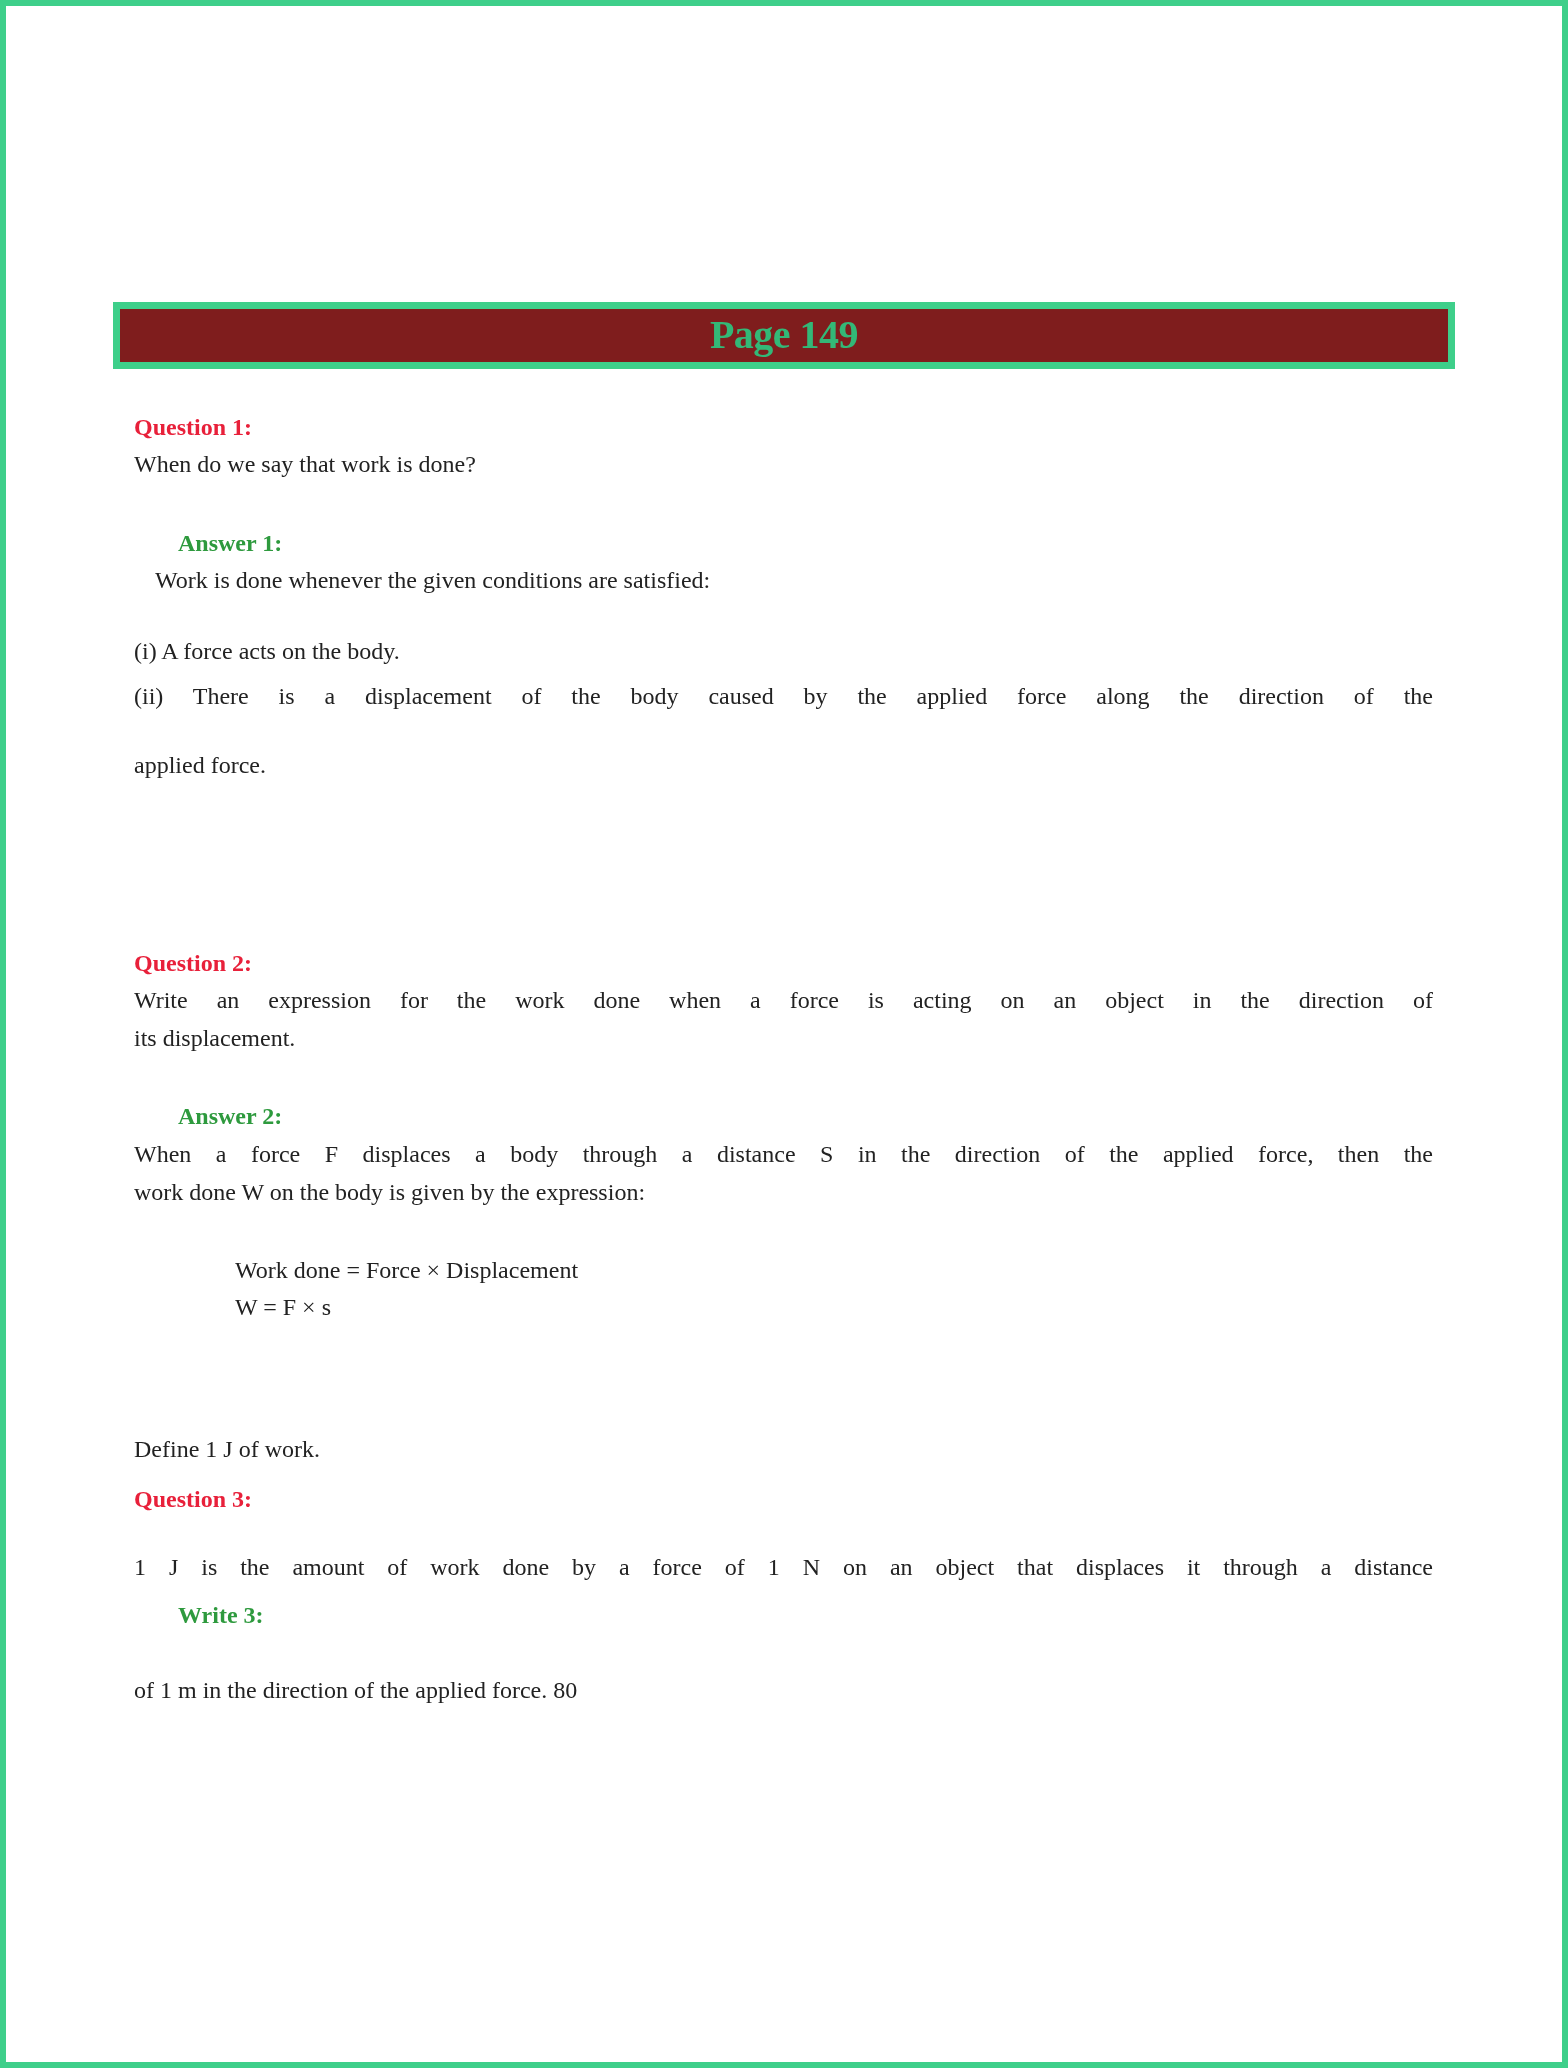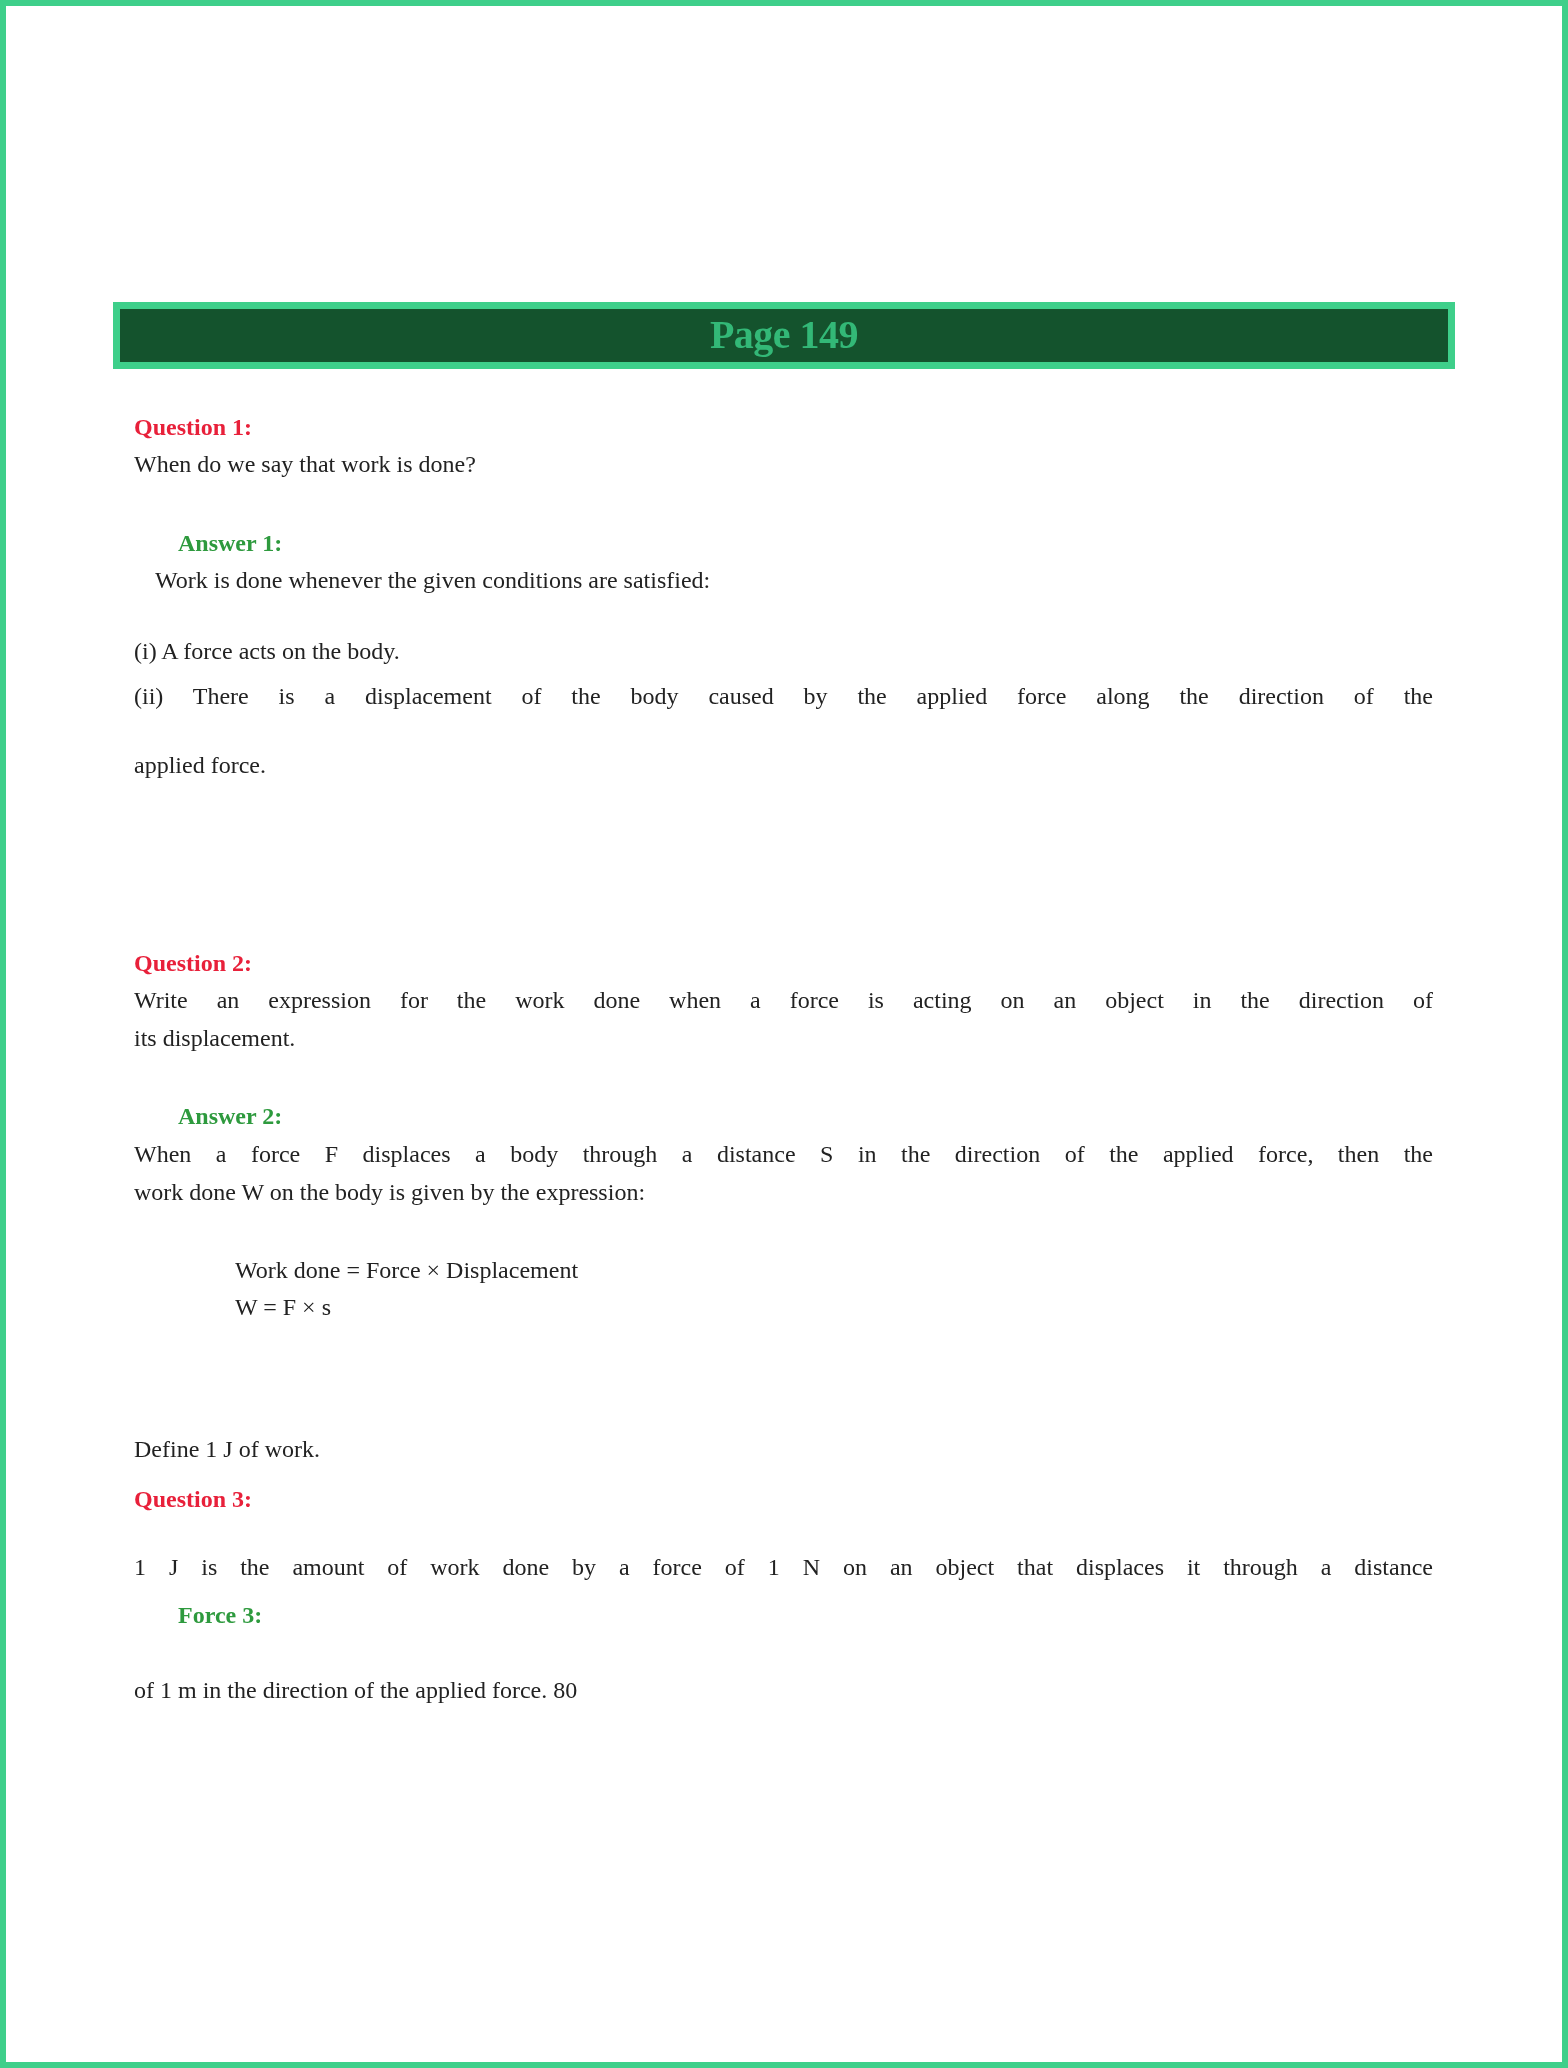--- a/index.html
+++ b/index.html
@@ -26,21 +26,21 @@
       position: absolute;
       left: 113px;
       top: 302px;
       width: 1342px;
       height: 67px;
       box-sizing: border-box;
       border: 7px solid #3ecf8a;
       display: flex;
       align-items: center;
       justify-content: center;
-      background: #14532d;
+      background: #7f1d1d;
     }
     .page-title {
       font-family: "Liberation Serif", "DejaVu Serif", serif;
       font-weight: bold;
       font-size: 40px;
       line-height: 1;
       color: #33b877;
       letter-spacing: -0.5px;
       margin-top: -2px;
     }
@@ -100,15 +100,15 @@
 <div class="line label-a" style="top:1099px;">Answer 2:</div>
 <div class="line body-text justify" style="top:1137px;">When a force F displaces a body through a distance S in the direction of the applied force, then the</div>
 <div class="line body-text" style="top:1175px;">work done W on the body is given by the expression:</div>
 
 <div class="line body-text formula" style="top:1253px;">Work done = Force × Displacement</div>
 <div class="line body-text formula" style="top:1290px;">W = F × s</div>
 
 <div class="line label-q" style="top:1482px;">Question 3:</div>
 <div class="line body-text" style="top:1432px;">Define 1 J of work.</div>
 
-<div class="line label-a" style="top:1598px;">Force 3:</div>
+<div class="line label-a" style="top:1598px;">Write 3:</div>
 <div class="line body-text justify" style="top:1550px;">1 J is the amount of work done by a force of 1 N on an object that displaces it through a distance</div>
 <div class="line body-text" style="top:1673px;">of 1 m in the direction of the applied force. 80</div>
 
 </body></html>

